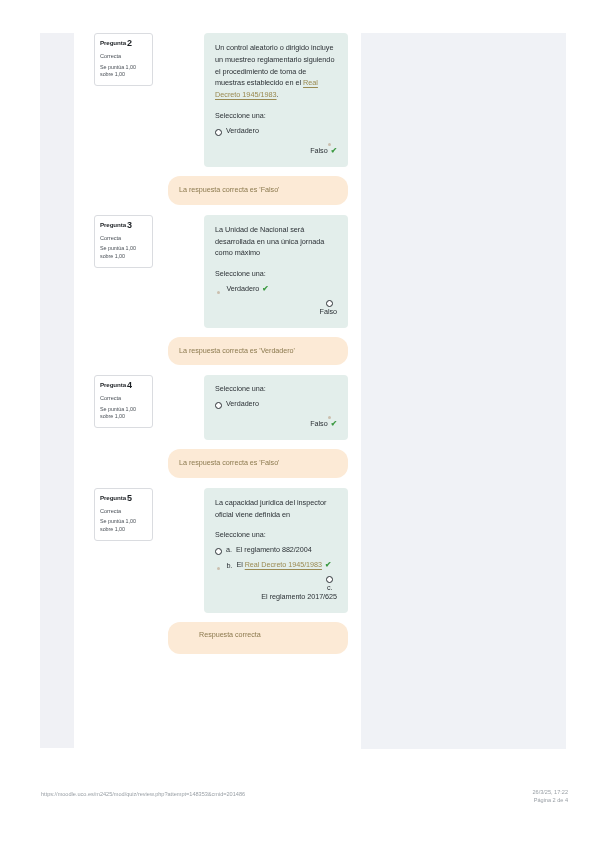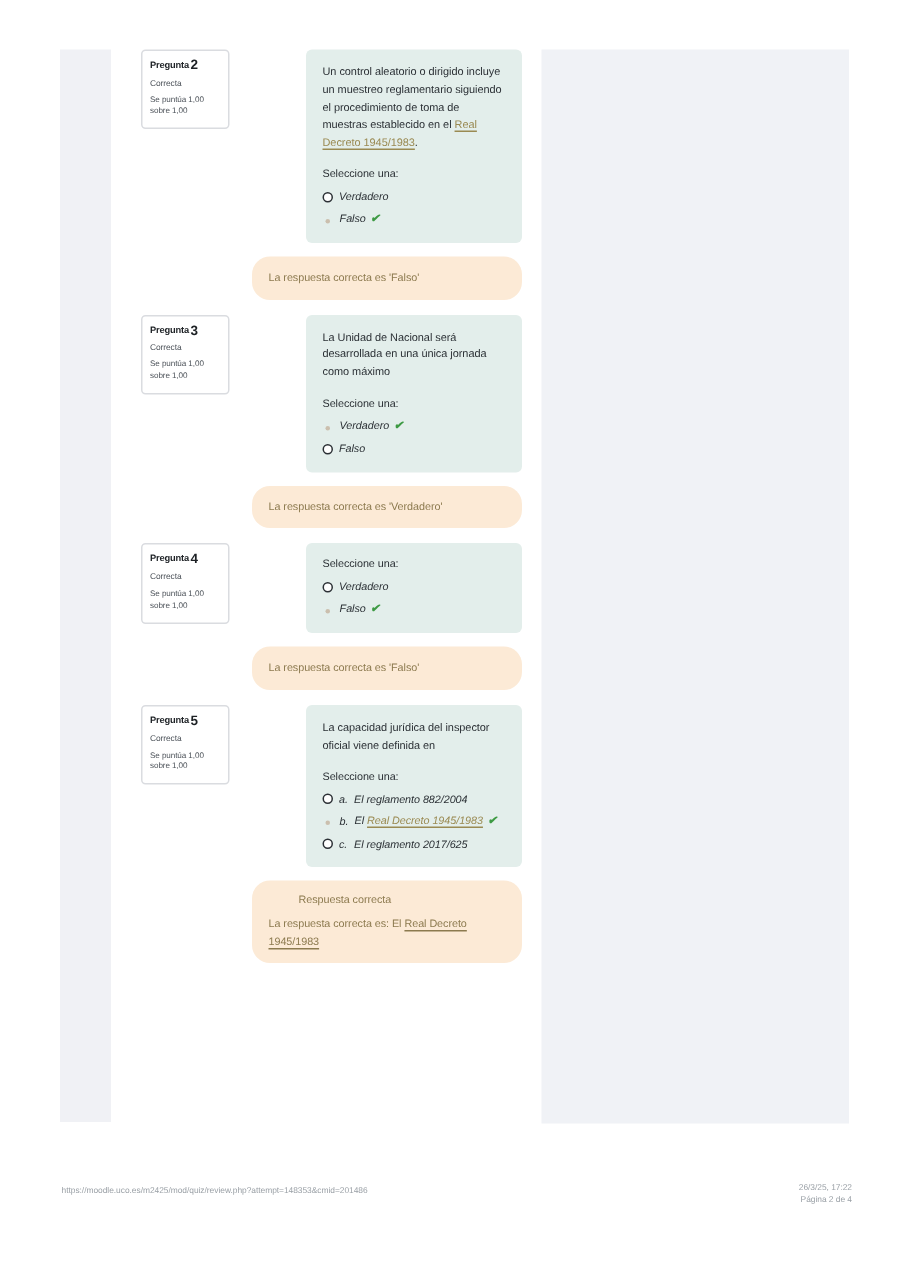--- a/index.html
+++ b/index.html
@@ -128,29 +128,28 @@
     letter-spacing: -0.03px;
   }
 
   .answers {
     list-style: none;
     margin: 0;
     padding: 0;
   }
   .answer {
     display: flex;
-    align-items: center;
+    align-items: flex-end;
     font-size: 7.2px;
     line-height: 1.35;
     color: #2b3035;
     margin-bottom: 5px;
     letter-spacing: -0.03px;
-    font-style: italic;
-  }
-  .answer:last-child { margin-bottom: 0; }
+  }
+  .answer:last-child { margin-bottom: 0; flex-direction: column; }
 
   .radio {
     flex: 0 0 auto;
     width: 7px;
     height: 7px;
     border-radius: 50%;
     border: 1.4px solid #2b3035;
     box-sizing: border-box;
     margin: 0.4px 4px 0 0;
     background: #ffffff;
@@ -346,21 +345,20 @@
               <li class="answer">
                 <span class="radio"></span>
                 <span class="ans-letter">c.</span>
                 <span class="ans-text"><span>El reglamento 2017/625</span></span>
               </li>
             </ul>
           </div>
         </div>
         <div class="feedback">
           <p class="fb-head">Respuesta correcta</p>
-          <p class="fb-line"><span>La respuesta correcta es: El </span><a class="fb-link" href="#">Real Decreto 1945/1983</a></p>
         </div>
       </div>
     </div>
 
   <div class="footer-left">https://moodle.uco.es/m2425/mod/quiz/review.php?attempt=148353&amp;cmid=201486</div>
 
   <div class="footer-right">
     <div>26/3/25, 17:22</div>
     <div>Página 2 de 4</div>
   </div>

